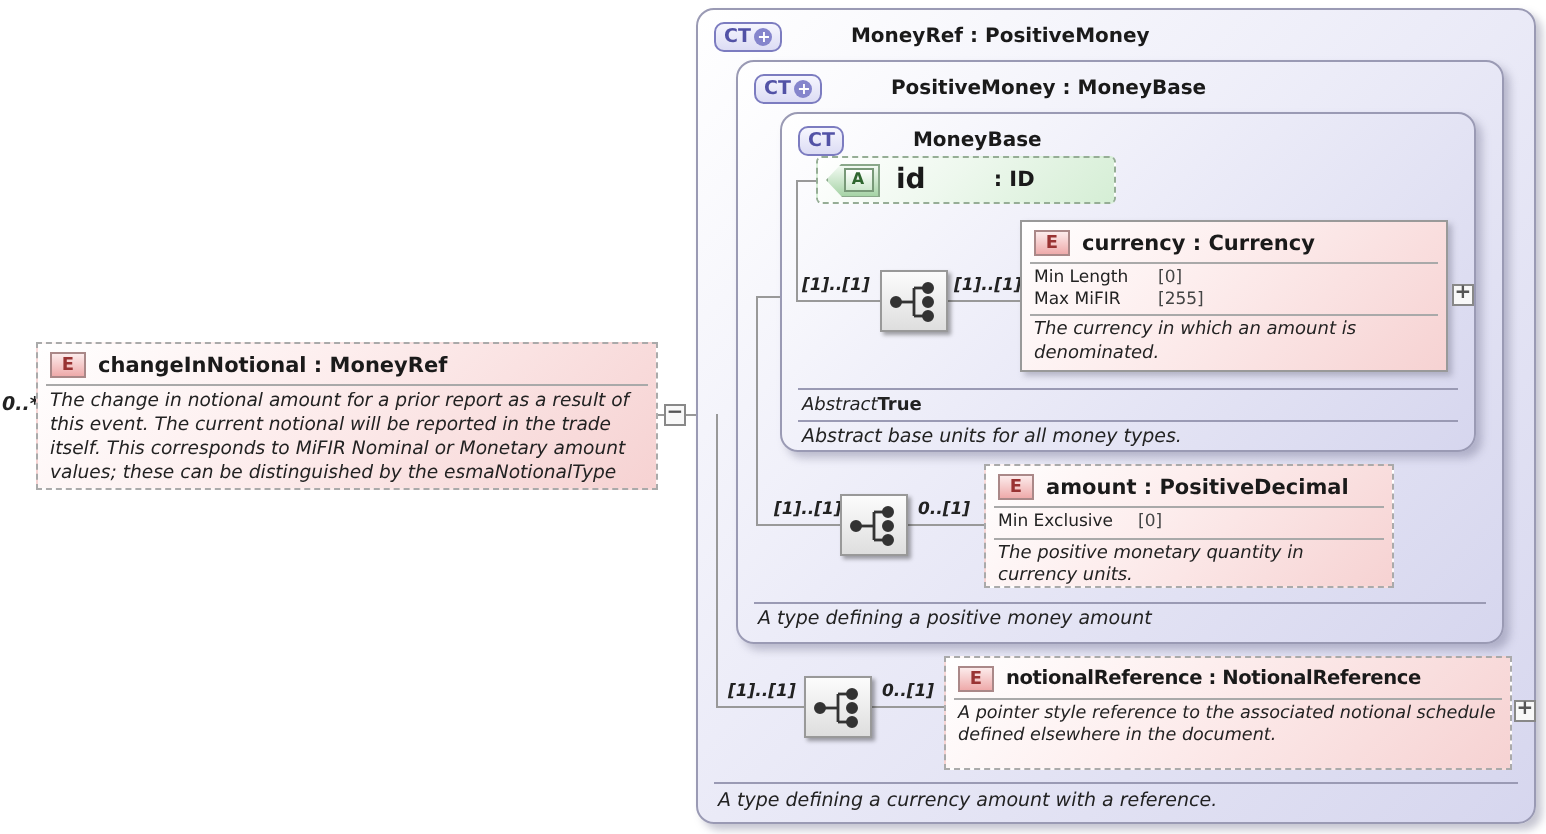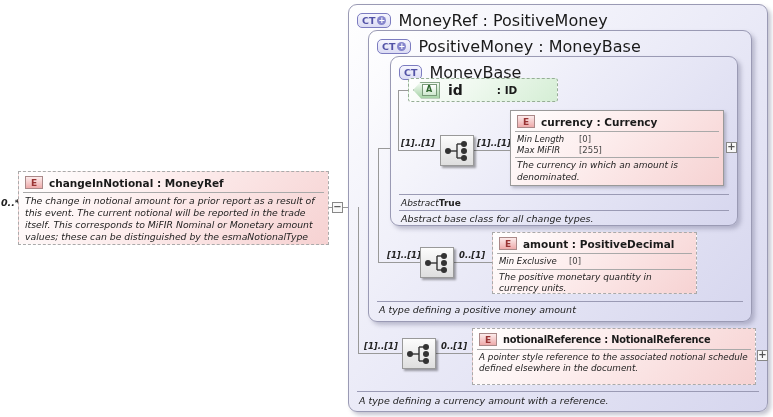--- a/index.html
+++ b/index.html
@@ -4,38 +4,38 @@
 <style>
   html,body{margin:0;padding:0;background:#ffffff;}
   #canvas{position:relative;width:773px;height:417px;background:#ffffff;
           font-family:"DejaVu Sans",sans-serif;overflow:hidden;}
 
   
   .ct-box{position:absolute;border:1px solid #9a9ab4;border-radius:9px;
           background:linear-gradient(135deg,#ffffff 0%,#ececf8 45%,#d6d6ee 100%);
           box-shadow:3px 3px 4px rgba(110,110,140,.40);box-sizing:border-box;}
   .ct-header{display:flex;align-items:center;gap:7px;padding:6px 8px 0 8px;}
-  .ct-title{font-size:16px;font-weight:normal;color:#1a1a1a;white-space:nowrap;}
+  .ct-title{font-size:10px;font-weight:bold;color:#1a1a1a;white-space:nowrap;margin-left:27px;}
   .ct-footer-line{position:absolute;left:8px;right:8px;border-top:1px solid #9a9ab4;}
   .ct-footer-text{position:absolute;left:10px;font-style:italic;font-size:9.5px;color:#222;white-space:nowrap;}
 
   
   .el-box{position:absolute;box-sizing:border-box;border:1px solid #999;
           background:linear-gradient(135deg,#ffffff 0%,#fdeeee 40%,#f6d2d2 100%);
           overflow:hidden;}
   .el-box.dashed{border-style:dashed;border-color:#aaa;}
   .el-box.shadowed{box-shadow:2px 2px 3px rgba(120,120,140,.45);}
   .el-header{display:flex;align-items:center;gap:6px;padding:4px 6px 2px 6px;}
   .el-title{font-size:10.5px;font-weight:bold;color:#1a1a1a;white-space:nowrap;}
   .el-title.tight{font-size:9.8px;letter-spacing:-0.2px;}
   .el-div{border-top:1px solid #a9a9a9;margin:1px 4px 0 4px;}
   .el-desc{padding:2px 6px;font-size:9px;font-style:italic;color:#222;line-height:1.3;}
   .facets{padding:2px 6px 1px 6px;}
   .facet-row{display:flex;font-size:8.5px;line-height:1.25;}
-  .facet-name{font-style:italic;color:#222;width:62px;}
+  .facet-name{color:#222;width:62px;}
   .facet-value{color:#444;}
 
   
   .badge-e{flex:none;width:18px;height:13px;line-height:13px;text-align:center;
            font-size:9px;font-weight:bold;color:#993333;border:1px solid #aa8888;
            background:linear-gradient(#fcebeb,#eeaaaa);box-sizing:border-box;}
   .badge-ct{flex:none;display:inline-flex;align-items:center;gap:2px;padding:1px 4px;
             border:1px solid #7c7cc0;border-radius:5px;color:#5252a6;
             font-size:9.5px;font-weight:bold;
             background:linear-gradient(#f6f6fe,#dcdcf4);}
@@ -121,21 +121,21 @@
         <span>CT</span>
       </span>
       <span class="ct-title">MoneyBase</span>
     </div>
     <div class="ct-footer-line" style="left:8px;right:8px;top:137px;"></div>
     <div class="abstract-row" style="left:10px;top:141px;">
       <span class="abstract-name">Abstract</span>
       <span class="abstract-val">True</span>
     </div>
     <div class="ct-footer-line" style="left:8px;right:8px;top:153px;"></div>
-    <div class="ct-footer-text" style="top:156px;">Abstract base class for all change types.</div>
+    <div class="ct-footer-text" style="top:156px;">Abstract base units for all money types.</div>
   </div>
 
   <div class="vline" style="left:398px;top:90px;height:61px;"></div>
   <div class="hline" style="left:398px;top:90px;width:11px;"></div>
   <div class="hline" style="left:398px;top:150px;width:42px;"></div>
   <div class="hline" style="left:474px;top:150px;width:36px;"></div>
 
   <div class="attr-box" style="left:408px;top:78px;width:150px;height:24px;">
     <span class="attr-arrow">
       <span class="badge-a">A</span>

